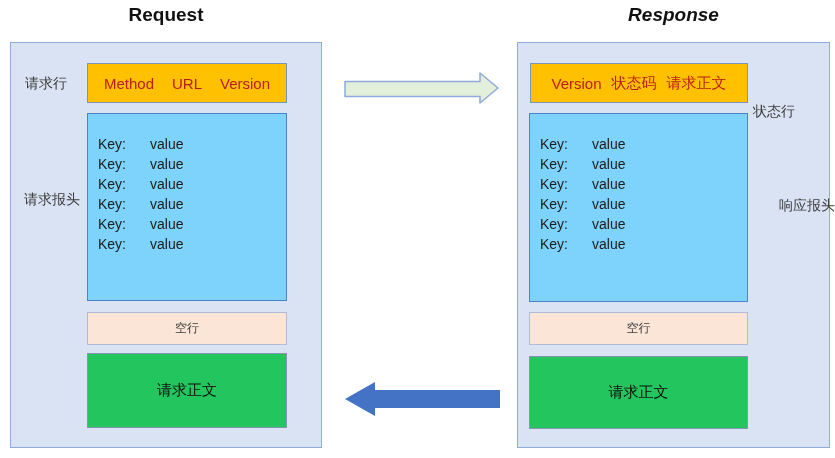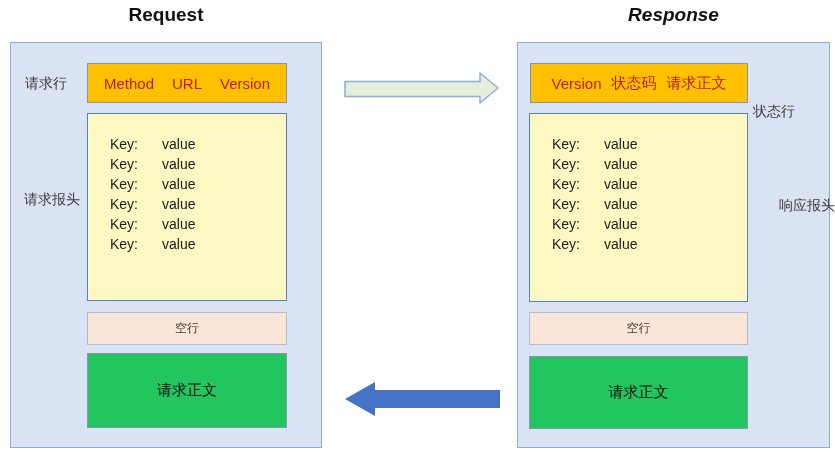--- a/index.html
+++ b/index.html
@@ -25,22 +25,22 @@
   }
   .box{
     position:absolute;box-sizing:border-box;border:1px solid #7c93bc;
   }
   .start-line{
     background:#ffc000;height:40px;
     display:flex;align-items:center;justify-content:center;gap:18px;
     font-size:15px;color:#b91c1c;
   }
   .headers-box{
-    background:#fef9c3;border-color:#4f81c7;
-    padding:20px 0 0 22px;font-size:14px;color:#1c1c1c;
+    background:#7dd3fc;border-color:#4f81c7;
+    padding:20px 0 0 10px;font-size:14px;color:#1c1c1c;
   }
   .kv-row{display:flex;height:20px;line-height:20px;}
   .kv-key{width:52px;}
   .blank-line{
     background:#fbe5d6;border-color:#aebcd8;height:33px;
     display:flex;align-items:center;justify-content:center;
     font-size:12px;color:#3b3b3b;
   }
   .body-box{
     background:#22c55e;border-color:#8496b0;

